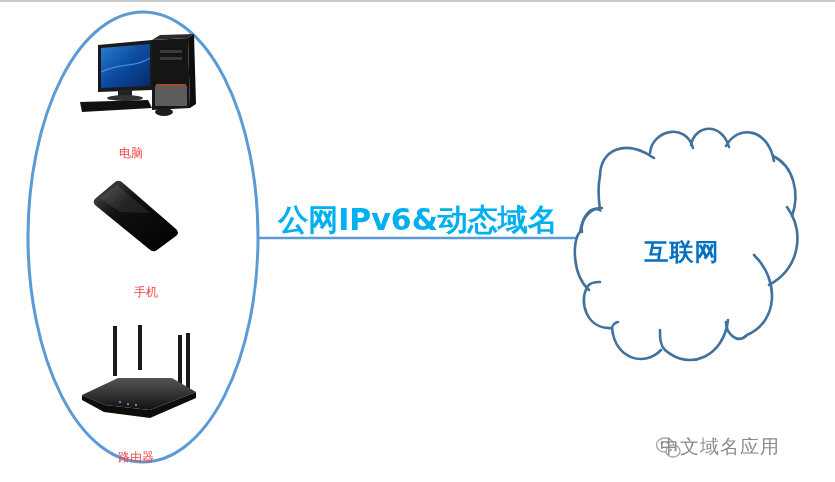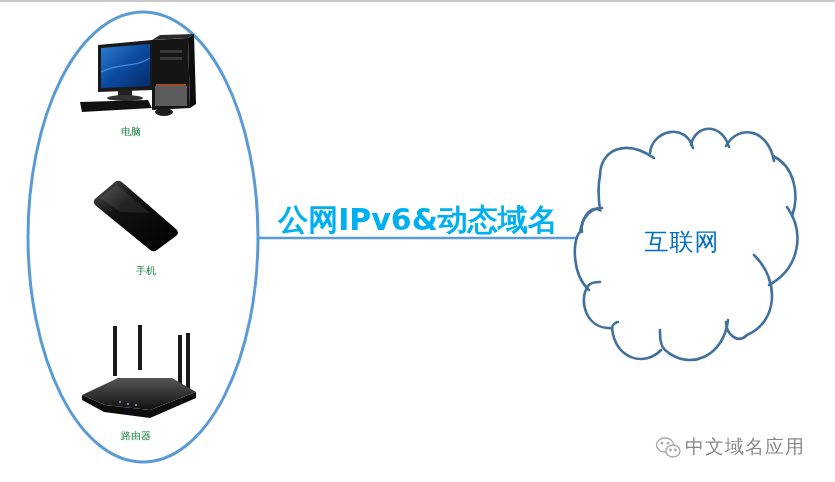--- a/index.html
+++ b/index.html
@@ -4,34 +4,35 @@
 <style>
   html, body { margin: 0; padding: 0; }
   body {
     width: 835px; height: 482px; position: relative; overflow: hidden;
     background: #ffffff;
     font-family: "DejaVu Sans", "Liberation Sans", sans-serif;
   }
   .top-rule { position: absolute; left: 0; top: 0; width: 835px; height: 2px; background: #c8c8c8; }
   svg.canvas { position: absolute; left: 0; top: 0; }
   .label {
-    position: absolute; font-size: 10px; color: #15803d; white-space: nowrap;
+    position: absolute; font-size: 12px; color: #ef4444; white-space: nowrap;
     transform: translateX(-50%);
+    margin-top: 20px;
   }
   .link-label {
     position: absolute; left: 418px; top: 200px; transform: translateX(-50%);
     font-size: 30px; font-weight: bold; white-space: nowrap;
   }
   .cloud-label {
-    position: absolute; left: 682px; top: 226px; transform: translateX(-50%);
-    font-size: 24px; font-weight: normal; white-space: nowrap; letter-spacing: 1px;
+    position: absolute; left: 682px; top: 236px; transform: translateX(-50%);
+    font-size: 24px; font-weight: bold; white-space: nowrap; letter-spacing: 1px;
   }
   .watermark {
-    position: absolute; left: 643px; top: 434px; height: 26px;
-    display: flex; align-items: center; gap: 16px;
+    position: absolute; left: 630px; top: 434px; height: 26px;
+    display: flex; align-items: center; gap: 4px;
   }
   .watermark-text { font-size: 19px; color: #8a8a8a; white-space: nowrap; letter-spacing: 1px; }
 </style>
 </head>
 <body>
 
 <div class="top-rule"></div>
 
 <svg class="canvas" width="835" height="482" viewBox="0 0 835 482">
 

